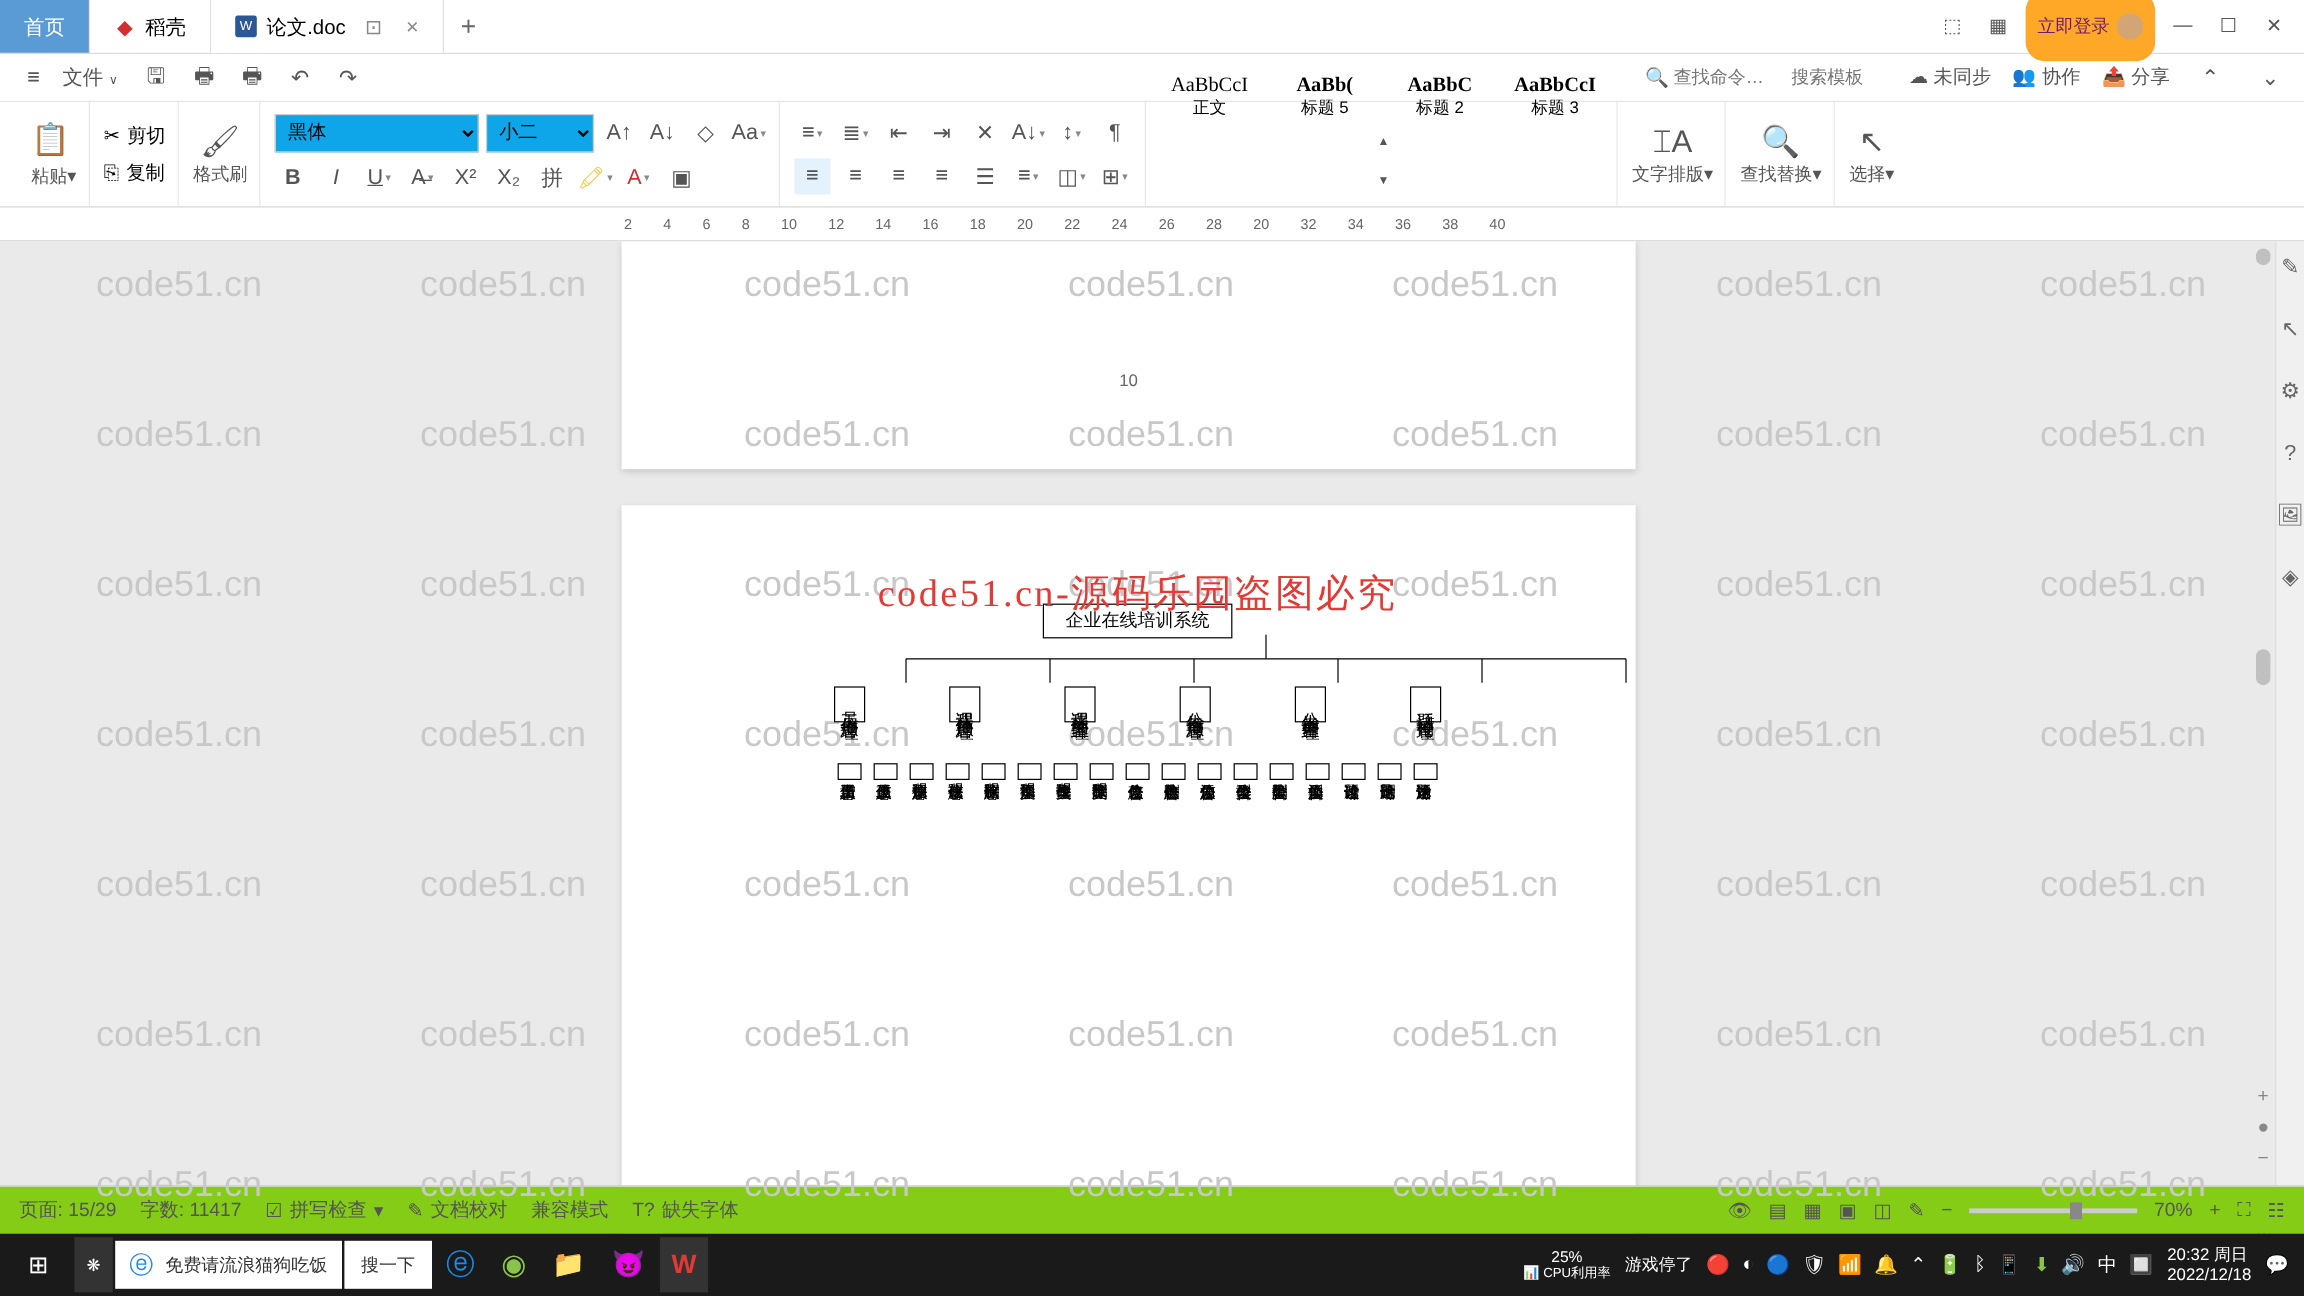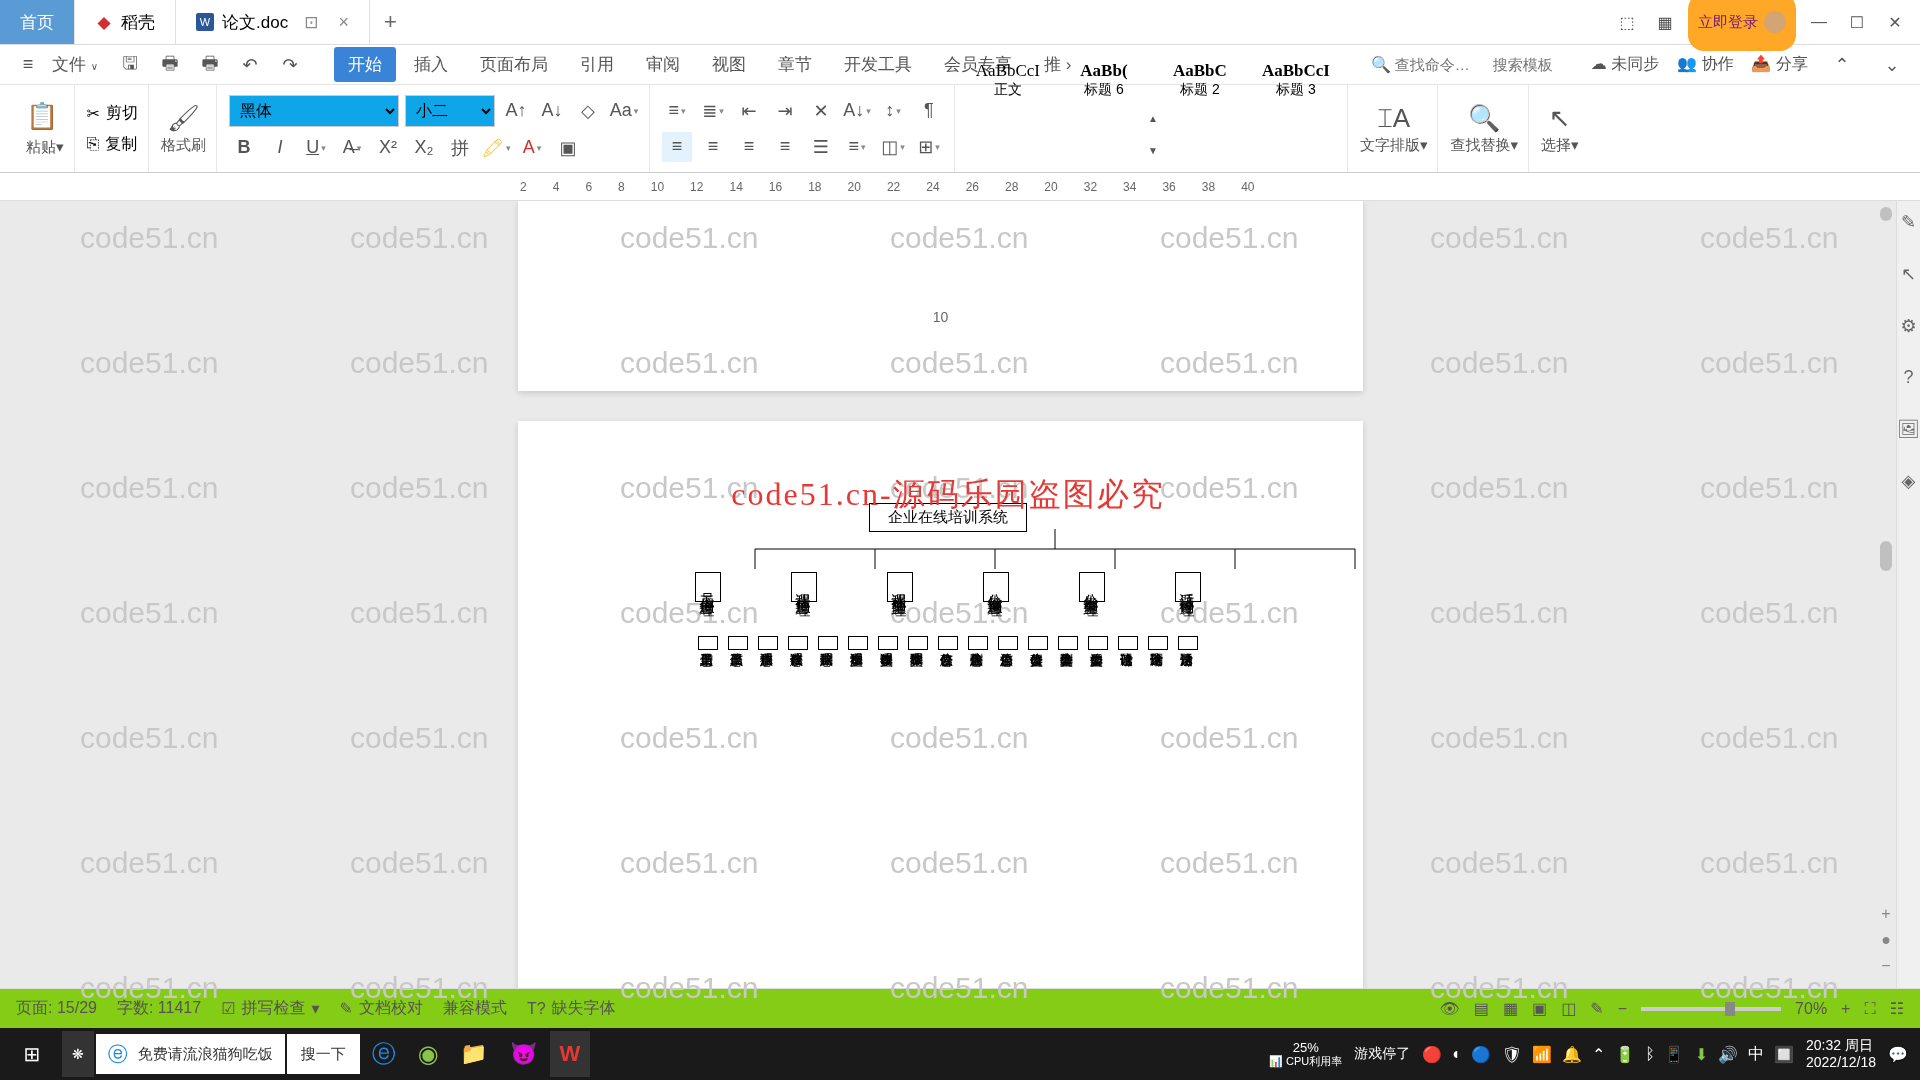--- a/index.html
+++ b/index.html
@@ -136,32 +136,20 @@
 </div>
 
 <div class="quickbar">
   <div class="qbtn">≡</div>
   <div class="qtext"><span>文件</span> <span style="font-size:10px">∨</span></div>
   <div class="qbtn">🖫</div>
   <div class="qbtn">🖶</div>
   <div class="qbtn">🖶</div>
   <div class="qbtn">↶</div>
   <div class="qbtn">↷</div>
-  <div class="ribbon-tabs">
-    <div class="rtab active">开始</div>
-    <div class="rtab">插入</div>
-    <div class="rtab">页面布局</div>
-    <div class="rtab">引用</div>
-    <div class="rtab">审阅</div>
-    <div class="rtab">视图</div>
-    <div class="rtab">章节</div>
-    <div class="rtab">开发工具</div>
-    <div class="rtab">会员专享</div>
-    <div class="rtab"><span>推</span> ›</div>
-  </div>
   <div class="quickbar-right">
     <div class="search-area">🔍 <input placeholder="查找命令…" style=""></div>
     <div class="search-area">
         <input placeholder="搜索模板" style="">
       </div>
     <div>☁ <span>未同步</span></div>
     <div>👥 <span>协作</span></div>
     <div>📤 <span>分享</span></div>
     <div class="qbtn">⌃</div>
     <div class="qbtn">⌄</div>
@@ -240,21 +228,21 @@
     </div>
   </div>
   <div class="rgroup" style="padding:0 4px">
     <div class="style-gal" id="style-gal">
         <div class="style-item">
           <div class="style-prev">AaBbCcI</div>
           <div>正文</div>
         </div>
         <div class="style-item bold">
           <div class="style-prev">AaBb(</div>
-          <div>标题 6</div>
+          <div>标题 5</div>
         </div>
         <div class="style-item bold">
           <div class="style-prev">AaBbC</div>
           <div>标题 2</div>
         </div>
         <div class="style-item bold">
           <div class="style-prev">AaBbCcI</div>
           <div>标题 3</div>
         </div>
       </div>

